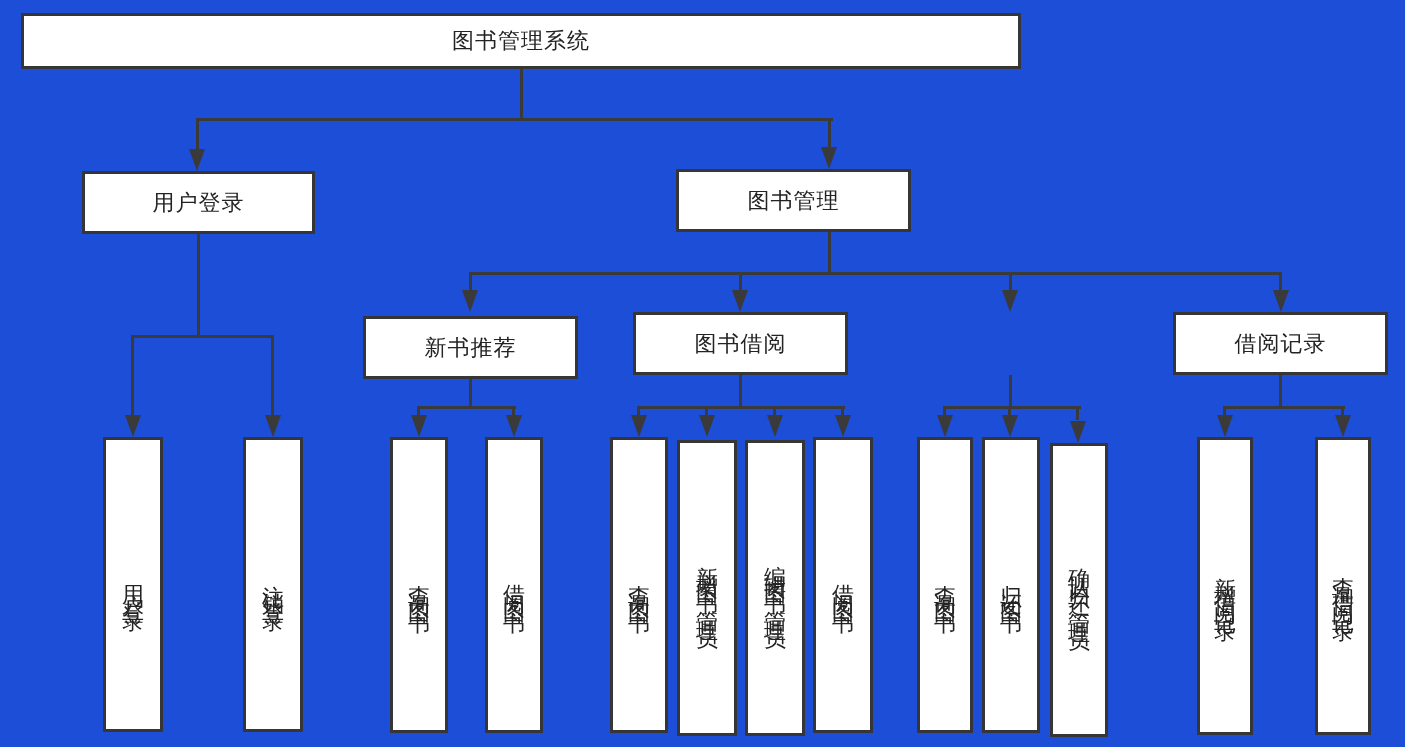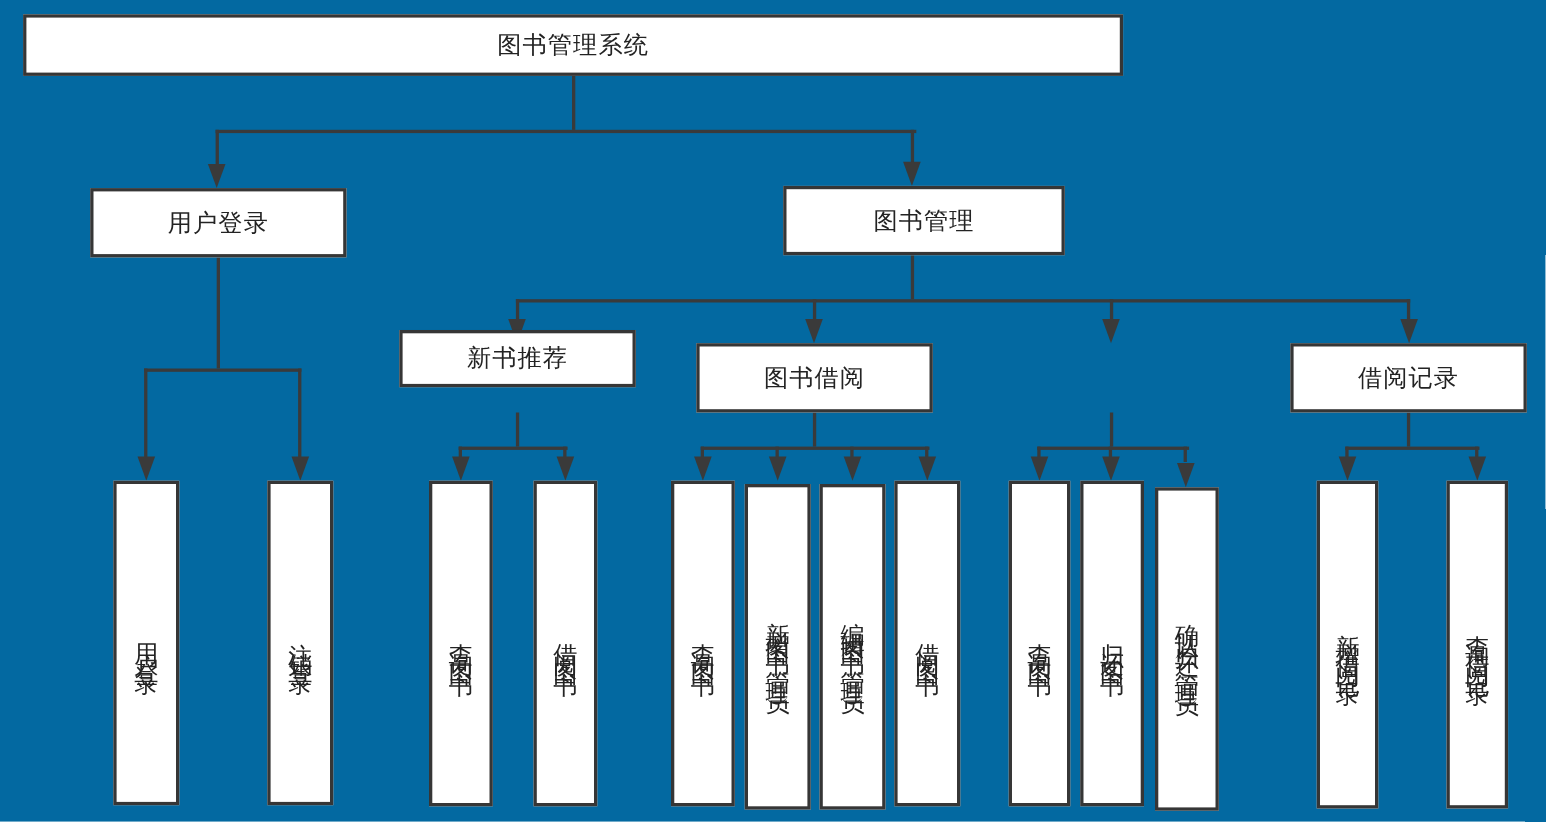--- a/index.html
+++ b/index.html
@@ -1,20 +1,20 @@
 <!DOCTYPE html>
 <html><head>
 <meta charset="utf-8">
 <style>
   html, body { margin: 0; padding: 0; background: #ffffff; }
   #canvas {
     position: relative;
     width: 1405px;
     height: 747px;
-    background: #0369a1;
+    background: #1d4ed8;
     font-family: "Liberation Sans", "DejaVu Sans", sans-serif;
     overflow: hidden;
     text-decoration: underline;
   }
   .box {
     position: absolute;
     background: #ffffff;
     border: 3px solid #363636;
     box-sizing: border-box;
     display: flex;
@@ -72,21 +72,21 @@
   <div class="vline" style="left:520px; top:69px;  width:3px; height:49px;"></div>
   <div class="hline" style="left:196px; top:118px; width:637px; height:3px;"></div>
   <div class="vline" style="left:196px; top:118px; width:3px; height:33px;"></div>
   <div class="arrowhead" style="left:189px; top:149px;"></div>
   <div class="vline" style="left:828px; top:118px; width:3px; height:31px;"></div>
   <div class="arrowhead" style="left:821px; top:147px;"></div>
 
   <div class="box" style="left:82px; top:171px; width:233px; height:63px;">
     <span class="lbl">用户登录</span>
   </div>
-  <div class="box" style="left:712px; top:169px; width:256px; height:63px;align-items:center;">
+  <div class="box" style="left:676px; top:169px; width:235px; height:63px;align-items:center;">
     <span class="lbl">图书管理</span>
   </div>
 
   <div class="vline" style="left:197px; top:234px; width:3px; height:101px;"></div>
   <div class="hline" style="left:131px; top:335px; width:143px; height:3px;"></div>
   <div class="vline" style="left:131px; top:335px; width:3px; height:82px;"></div>
   <div class="arrowhead" style="left:125px; top:415px;"></div>
   <div class="vline" style="left:271px; top:335px; width:3px; height:82px;"></div>
   <div class="arrowhead" style="left:265px; top:415px;"></div>
 
@@ -94,21 +94,21 @@
   <div class="hline" style="left:469px; top:272px; width:813px; height:3px;"></div>
   <div class="vline" style="left:469px;  top:272px; width:3px; height:20px;"></div>
   <div class="arrowhead" style="left:462px;  top:290px;"></div>
   <div class="vline" style="left:739px;  top:272px; width:3px; height:20px;"></div>
   <div class="arrowhead" style="left:732px;  top:290px;"></div>
   <div class="vline" style="left:1009px; top:272px; width:3px; height:20px;"></div>
   <div class="arrowhead" style="left:1002px; top:290px;"></div>
   <div class="vline" style="left:1279px; top:272px; width:3px; height:20px;"></div>
   <div class="arrowhead" style="left:1273px; top:290px;"></div>
 
-  <div class="box" style="left:363px; top:300px; width:215px; height:52px;">
+  <div class="box" style="left:363px; top:316px; width:215px; height:63px;">
     <span class="lbl">新书推荐</span>
   </div>
   <div class="box" style="left:633px; top:312px; width:215px; height:63px;">
     <span class="lbl">图书借阅</span>
   </div>
   <div class="box" style="left:1173px; top:312px; width:215px; height:63px;">
     <span class="lbl">借阅记录</span>
   </div>
 
   <div class="vline" style="left:469px; top:375px; width:3px; height:31px;"></div>

